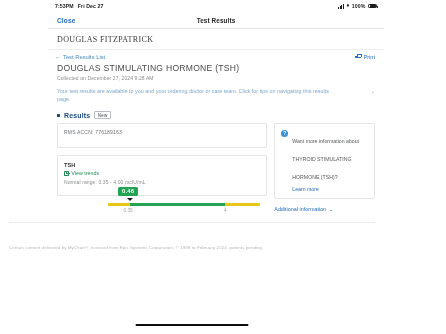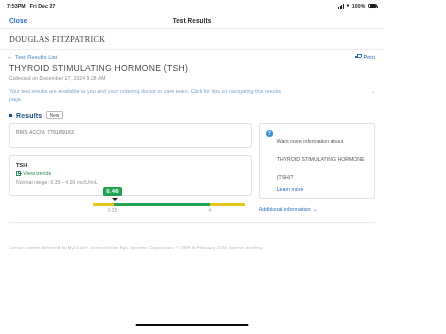--- a/index.html
+++ b/index.html
@@ -2,21 +2,21 @@
 <html><head>
 <meta charset="utf-8">
 <style>
   * { box-sizing: border-box; margin: 0; padding: 0; }
   html, body {
     width: 446px; height: 334px;
     background: #ffffff;
     font-family: "Liberation Sans", sans-serif;
     overflow: hidden;
   }
-  .screen { position: relative; width: 384px; height: 334px; background:#fff; }
+  .screen { position: relative; width: 384px; height: 334px; background:#fff;padding-left:48px; }
 
   
   .statusbar {
     height: 12px; display:flex; align-items:center;
     padding: 0 7px; font-size: 5.2px; color:#1b1b1b; letter-spacing:.1px;
   }
   .sb-left { display:flex; gap:4px; align-items:center; font-weight:600; }
   .sb-right { margin-left:auto; display:flex; gap:2.5px; align-items:center; font-weight:600;}
   .sig { display:flex; align-items:flex-end; gap:.7px; height:5px; }
   .sig i { display:block; width:1px; background:#1b1b1b; }
@@ -207,21 +207,21 @@
     <span class="backlink">
       <span class="arrow">←</span>
       <span>Test Results List</span>
     </span>
     <span class="printlink">
       <span class="printer"></span>
       <span>Print</span>
     </span>
   </div>
 
-  <div class="test-title">THYROID STIMULATING HORMONE (TSH)</div>
+  <div class="test-title">DOUGLAS STIMULATING HORMONE (TSH)</div>
   <div class="collected">Collected on December 27, 2024 9:28 AM</div>
 
   <div class="infobanner">
     <p>Your test results are available to you and your ordering doctor or care team. Click for tips on navigating this results page.</p>
     <span class="chev-sm">⌄</span>
   </div>
 
   <div class="res-head">
     <span class="bullet"></span>
     <span class="res-title">Results</span>

